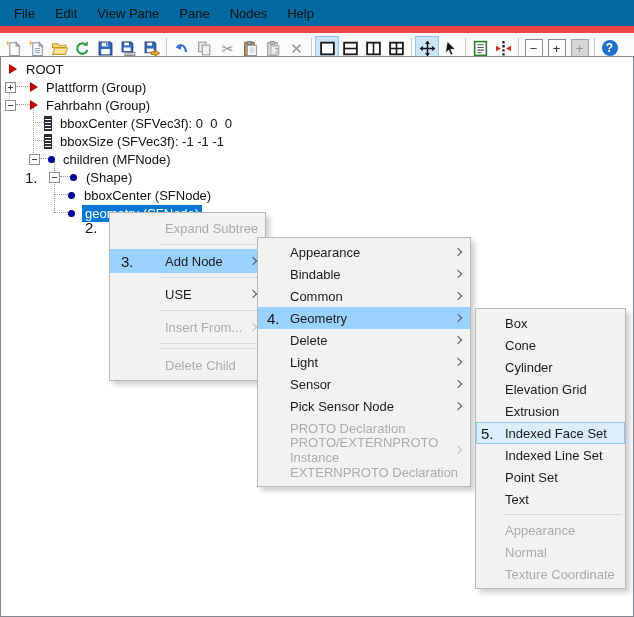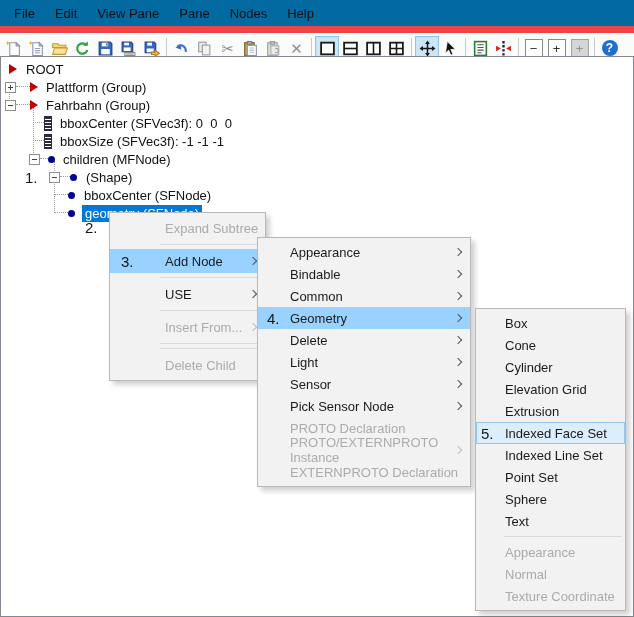--- a/index.html
+++ b/index.html
@@ -394,23 +394,20 @@
         <span class="mann">5.</span>
         <span class="mi-label">Indexed Face Set</span>
       </div>
       <div class="mi">
           <span class="mi-label">Indexed Line Set</span>
         </div>
       <div class="mi">
           <span class="mi-label">Point Set</span>
         </div>
       <div class="mi">
-          <span class="mi-label">Sphere</span>
-        </div>
-      <div class="mi">
           <span class="mi-label">Text</span>
         </div>
       <div class="msep"></div>
       <div class="mi dis">
           <span class="mi-label">Appearance</span>
         </div>
       <div class="mi dis">
           <span class="mi-label">Normal</span>
         </div>
       <div class="mi dis">

